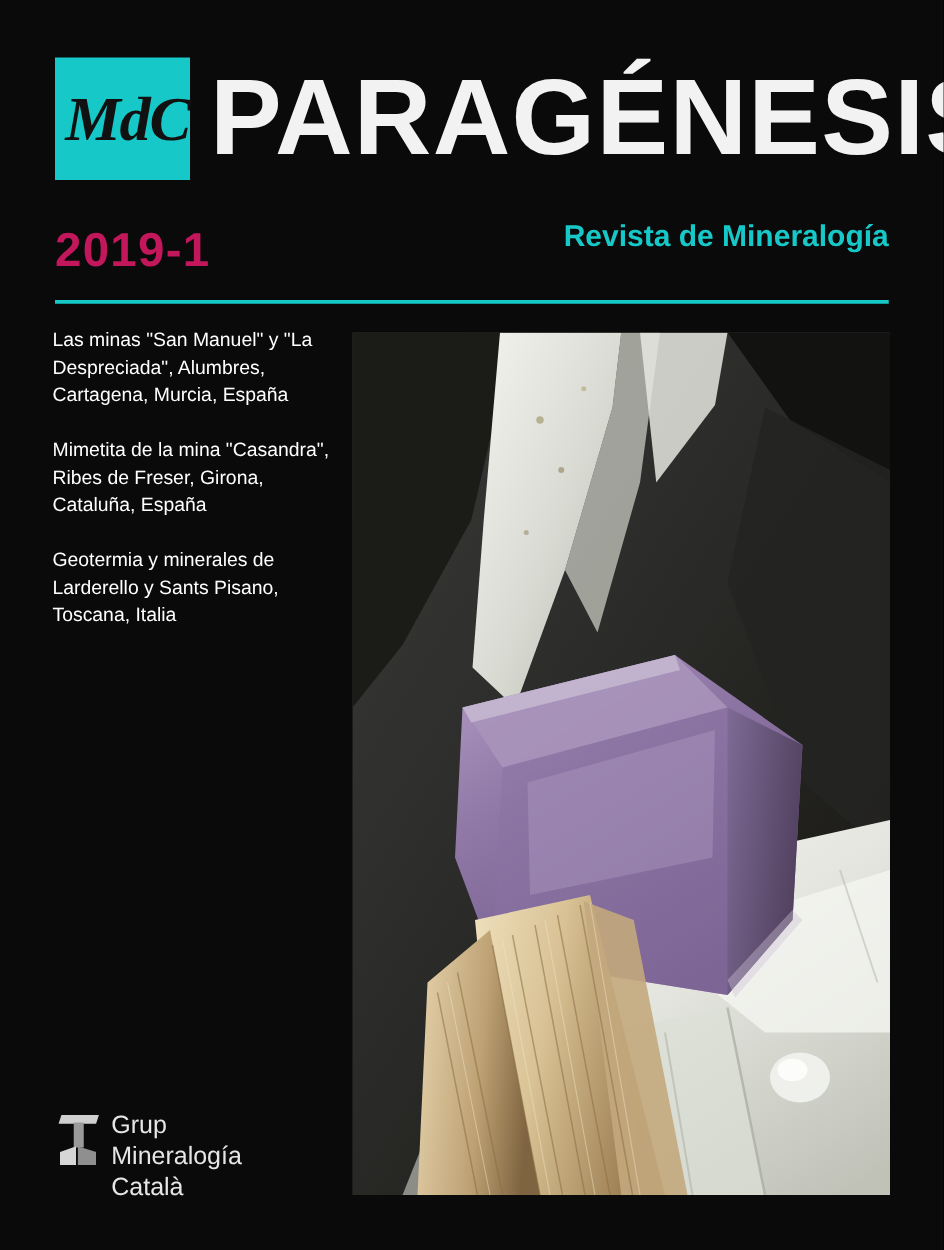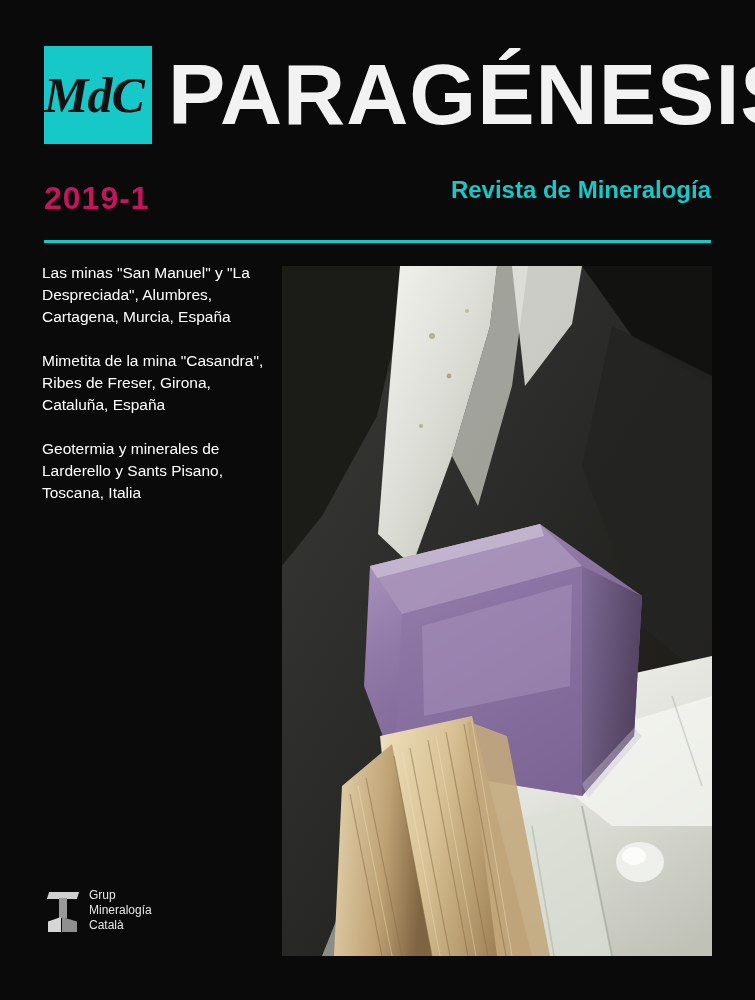--- a/index.html
+++ b/index.html
@@ -25,21 +25,21 @@
     top: 46px;
     display: flex;
     align-items: center;
   }
   .mdc-logo {
     width: 108px;
     height: 98px;
     background: #17c8c8;
     display: flex;
     align-items: center;
-    justify-content: flex-start;
+    justify-content: flex-end;
     flex: none;
   }
   .mdc-logo-text {
     font-family: "Liberation Serif", serif;
     font-style: italic;
     font-weight: bold;
     font-size: 50px;
     color: #111111;
     letter-spacing: -1px;
     line-height: 1;
@@ -62,21 +62,21 @@
     top: 176px;
     width: 667px;
     height: 62px;
   }
   .issue-number {
     position: absolute;
     left: 0;
     top: 4px;
     font-family: "Liberation Sans", sans-serif;
     font-weight: bold;
-    font-size: 32px;
+    font-size: 38px;
     color: #c2185b;
     letter-spacing: 1px;
   }
   .subtitle {
     position: absolute;
     right: 0;
     top: 0;
     font-family: "Liberation Sans", sans-serif;
     font-weight: bold;
     font-size: 24px;
@@ -165,21 +165,21 @@
     left: 16px;
     top: 29px;
     width: 15px;
     height: 15px;
     background: #8f8f8f;
     clip-path: polygon(0 0, 100% 30%, 100% 100%, 0 100%);
   }
   .gmc-text {
     color: #e6e6e6;
     font-family: "Liberation Sans", sans-serif;
-    font-size: 12px;
+    font-size: 20px;
     line-height: 1.25;
     font-weight: normal;
   }
 </style>
 </head>
 <body>
 
 <div class="cover">
 
   <div class="masthead">

